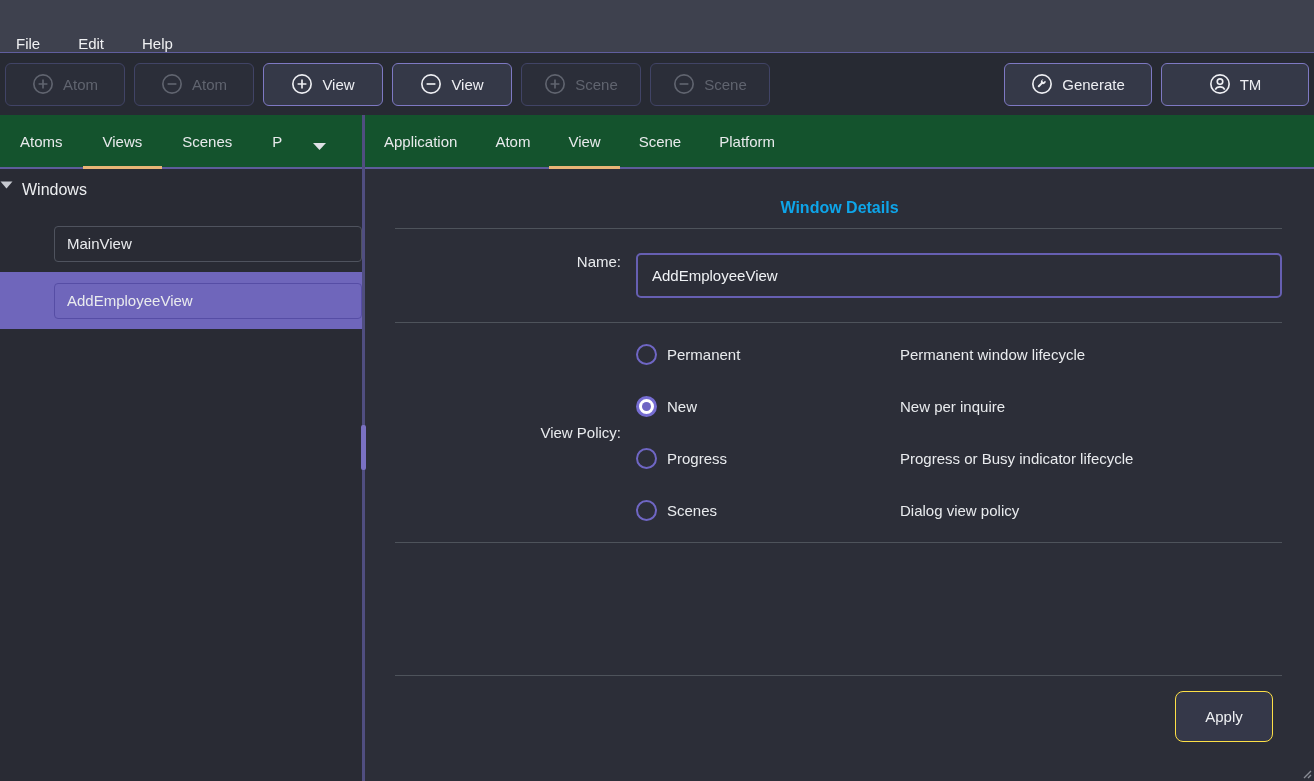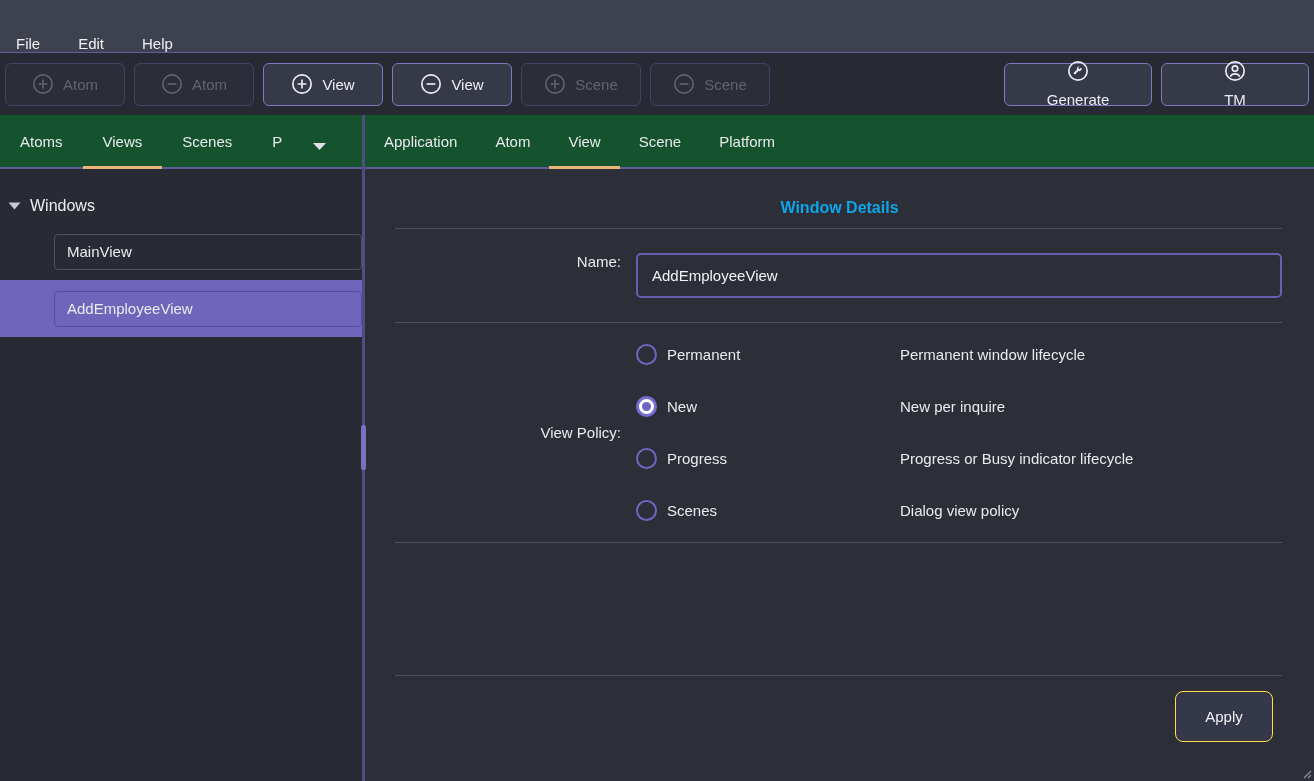--- a/index.html
+++ b/index.html
@@ -14,37 +14,37 @@
     display:flex; align-items:flex-end; padding-left:16px; gap:38px; }
   .menu-item { font-size:15px; color:#f0f1f3; cursor:default; }
   
   .toolbar { height:62px; background:#272a33; display:flex; align-items:center;
     justify-content:space-between; padding:0 5px; }
   .tb-group { display:flex; gap:9px; }
   .tb-btn { width:120px; height:43px; border:1px solid #7e79c3; border-radius:6px;
     background:#353948; color:#edeef2; display:flex; align-items:center;
     justify-content:center; gap:9px; font-size:15px; cursor:pointer; }
   .tb-btn svg { width:22px; height:22px; flex:none; }
-  .tb-btn.wide { width:148px;flex-direction:column; }
+  .tb-btn.wide { width:148px; }
   .tb-btn[data-state="disabled"] { border-color:#414466; background:#2b2e39; color:#60646f; }
   
   .body { display:flex; height:666px; }
   .sidebar { width:362px; display:flex; flex-direction:column; background:#292b34; flex:none; }
   .side-tabs, .main-tabs { height:54px; flex:none; border-bottom:2px solid #5e5c9b;
     display:flex; align-items:stretch; background:#14532d; }
   .tab { position:relative; display:flex; align-items:center; padding:0 20px;
     font-size:15px; color:#e8eaec; cursor:pointer; white-space:nowrap; }
   .main-tabs .tab { padding:0 19px; }
   .tab[data-state="active"]::after { content:""; position:absolute; left:0; right:0;
     bottom:-2px; height:3px; background:#e8b576; }
   .tab-overflow { display:flex; align-items:center; padding:0 10px; cursor:pointer; margin-top:10px; }
   
   .tree { flex:1; background:#292b34; padding-top:12px; }
-  .tree-root { display:flex; align-items:center; gap:9px; padding-left:8px;
-    height:34px; color:#eceef0; font-size:16px; cursor:pointer;margin-top:8px; }
+  .tree-root { display:flex; align-items:flex-start; gap:9px; padding-left:0;
+    height:34px; color:#eceef0; font-size:16px; cursor:pointer; }
   .tree-item { height:57px; display:flex; align-items:center; cursor:pointer; }
   .item-box { margin-left:54px; width:335px; height:36px; border:1px solid #4f535e;
     border-radius:4px; display:flex; align-items:center; padding-left:12px;
     color:#e9ebee; font-size:15px; }
   .tree-item[data-state="selected"] { background:#6f66bb; }
   .tree-item[data-state="selected"] .item-box { border-color:#564da5; }
   
   .splitter { width:3px; background:#504e80; position:relative; flex:none; }
   .splitter-handle { position:absolute; left:-1px; top:310px; width:5px; height:45px;
     background:#7a71c2; border-radius:2px; cursor:col-resize; }

